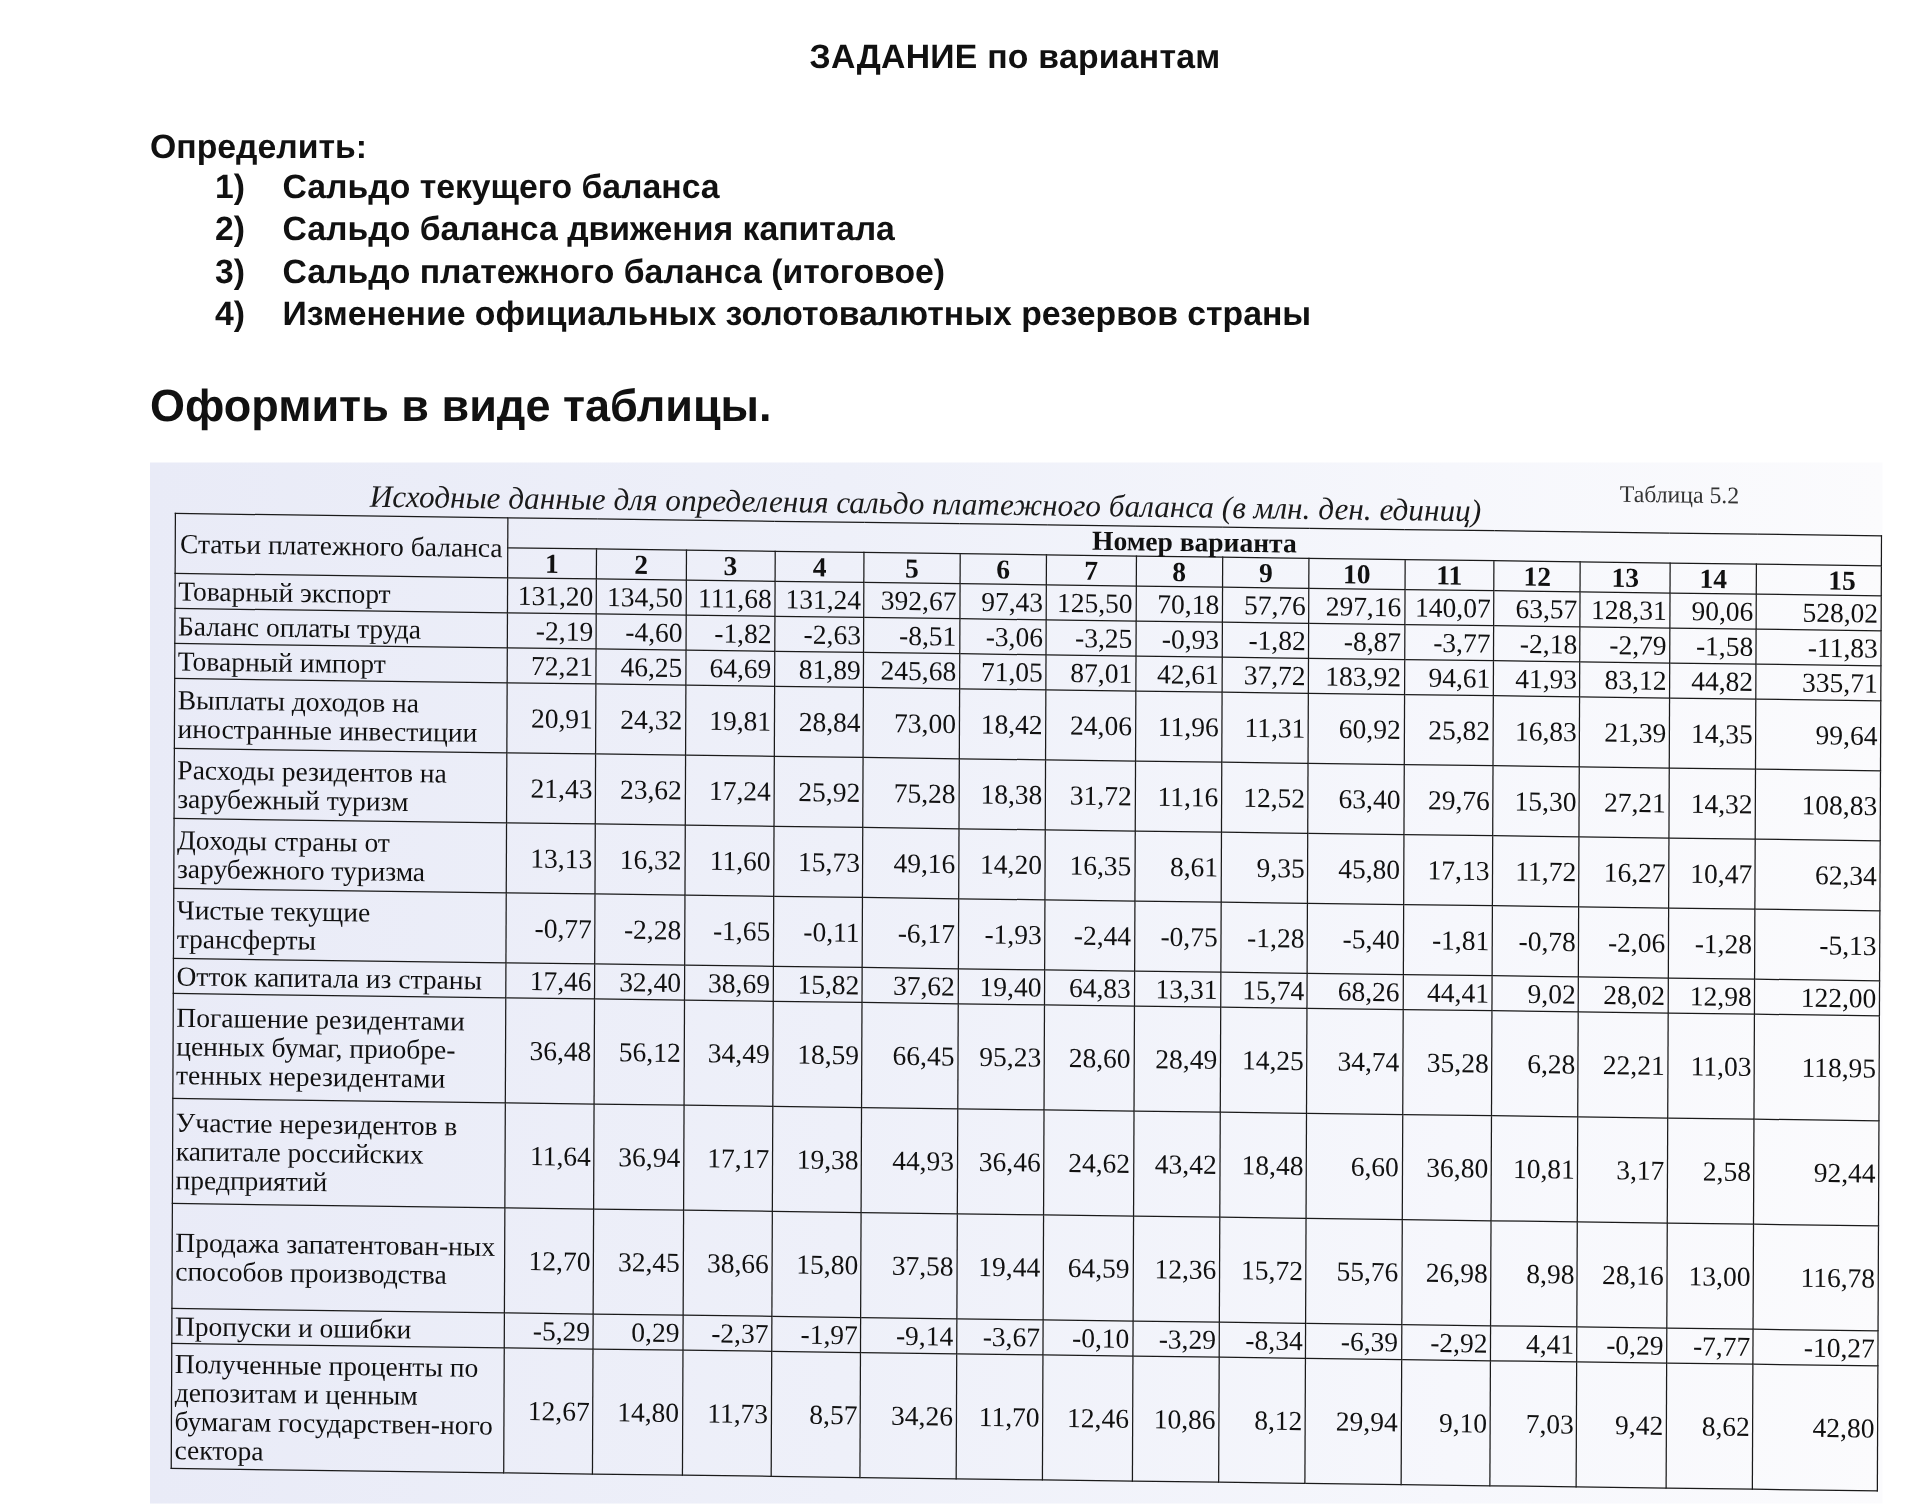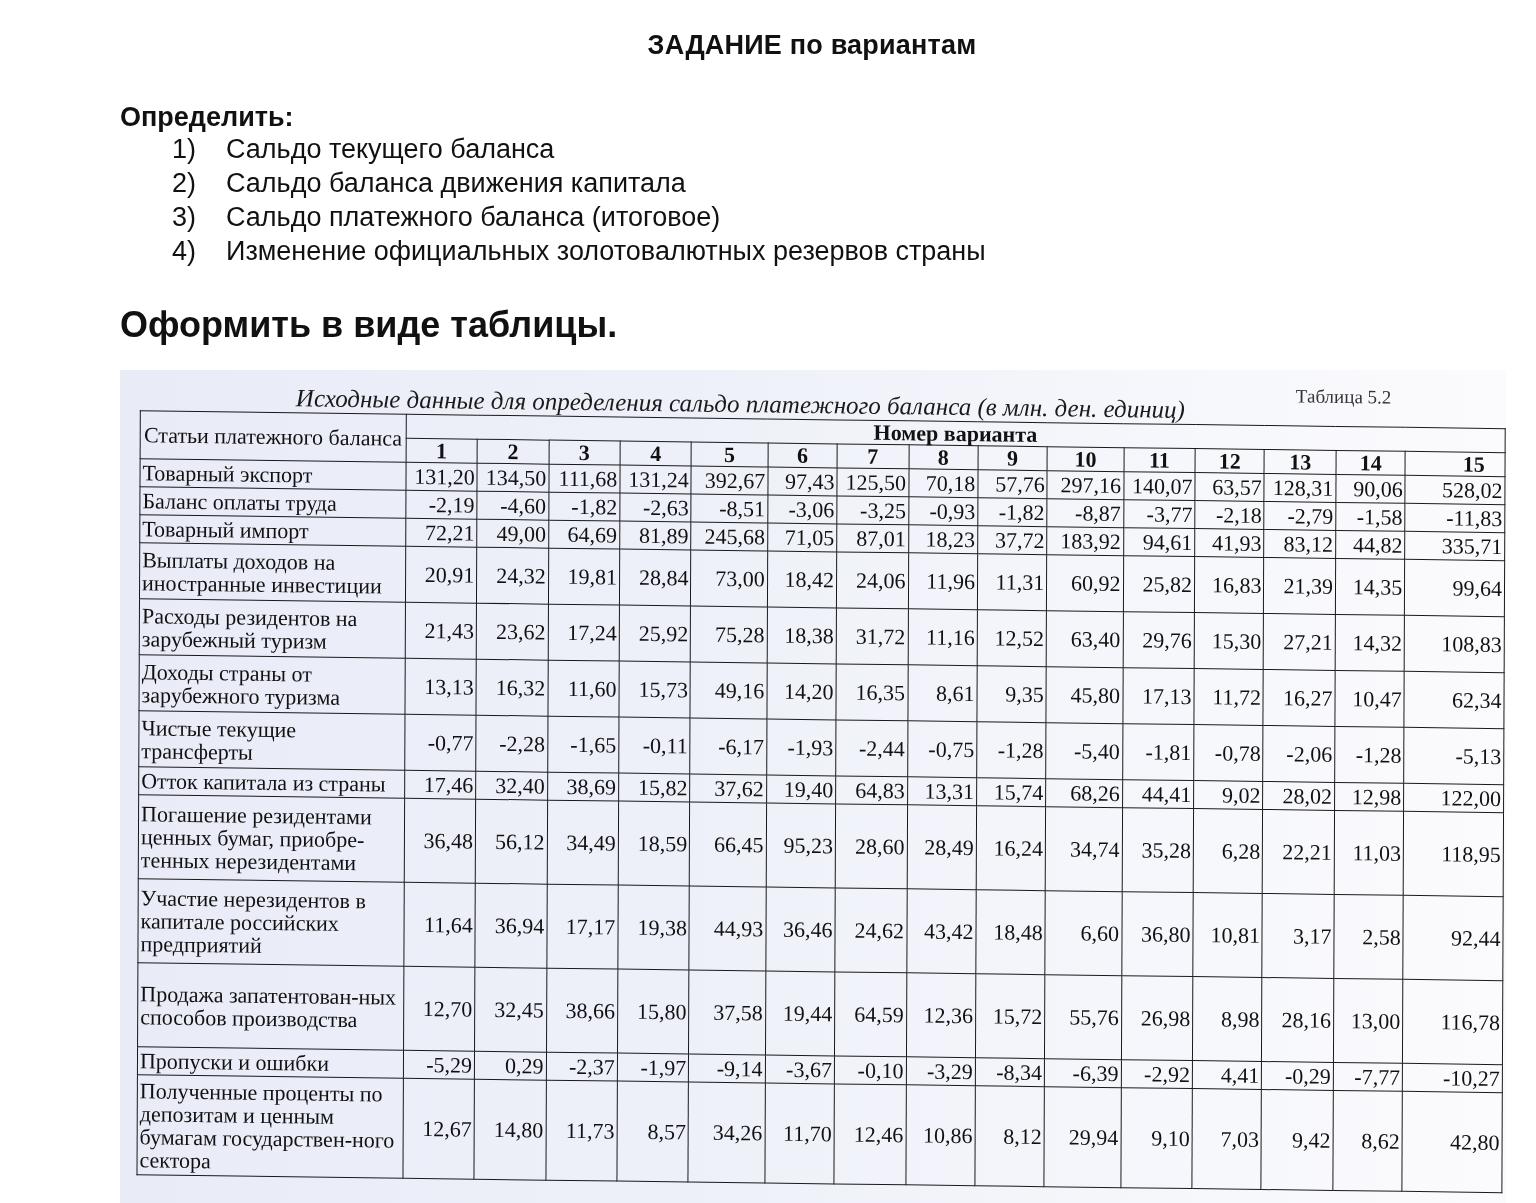--- a/index.html
+++ b/index.html
@@ -8,21 +8,21 @@
     font-family:"Liberation Sans", sans-serif; color:#111;
     position:relative;
   }
   .task { position:absolute; left:0; top:0; width:1536px; }
   .title {
     position:absolute; top:30px; left:0; width:1624px; text-align:center;
     font-weight:bold; font-size:27px; letter-spacing:0.2px;
   }
   .determine { position:absolute; left:120px; top:102px; font-weight:bold; font-size:27px; }
   .items { position:absolute; left:172px; top:132px; margin:0; padding:0; list-style:none; }
-  .items li { font-weight:normal; font-size:27px; line-height:34px; white-space:nowrap; }
+  .items li { font-weight:bold; font-size:27px; line-height:34px; white-space:nowrap; }
   .items li .num { display:inline-block; width:54px; }
   .format { position:absolute; left:120px; top:304px; font-weight:bold; font-size:36px; }
 
   .scan {
     position:absolute; left:120px; top:370px; width:1386px; height:833px;
     background:linear-gradient(90deg,#e9ebf7 0%, #eef0f9 40%, #f6f7fc 75%, #fbfbfd 100%);
     overflow:hidden;
   }
   .scan-inner {
     position:absolute; left:0; top:0; width:1386px; height:900px;
@@ -127,27 +127,27 @@
             <td class="val">-8,87</td>
             <td class="val">-3,77</td>
             <td class="val">-2,18</td>
             <td class="val">-2,79</td>
             <td class="val">-1,58</td>
             <td class="val">-11,83</td>
           </tr>
           <tr style="height: 28px;">
             <td class="label">Товарный импорт</td>
             <td class="val">72,21</td>
-            <td class="val">49,00</td>
+            <td class="val">46,25</td>
             <td class="val">64,69</td>
             <td class="val">81,89</td>
             <td class="val">245,68</td>
             <td class="val">71,05</td>
             <td class="val">87,01</td>
-            <td class="val">18,23</td>
+            <td class="val">42,61</td>
             <td class="val">37,72</td>
             <td class="val">183,92</td>
             <td class="val">94,61</td>
             <td class="val">41,93</td>
             <td class="val">83,12</td>
             <td class="val">44,82</td>
             <td class="val">335,71</td>
           </tr>
           <tr style="height: 56px;">
             <td class="label">Выплаты доходов на иностранные инвестиции</td>
@@ -242,21 +242,21 @@
           <tr style="height: 84px;">
             <td class="label">Погашение резидентами ценных бумаг, приобре-тенных нерезидентами</td>
             <td class="val">36,48</td>
             <td class="val">56,12</td>
             <td class="val">34,49</td>
             <td class="val">18,59</td>
             <td class="val">66,45</td>
             <td class="val">95,23</td>
             <td class="val">28,60</td>
             <td class="val">28,49</td>
-            <td class="val">16,24</td>
+            <td class="val">14,25</td>
             <td class="val">34,74</td>
             <td class="val">35,28</td>
             <td class="val">6,28</td>
             <td class="val">22,21</td>
             <td class="val">11,03</td>
             <td class="val">118,95</td>
           </tr>
           <tr style="height: 84px;">
             <td class="label">Участие нерезидентов в капитале российских предприятий</td>
             <td class="val">11,64</td>

